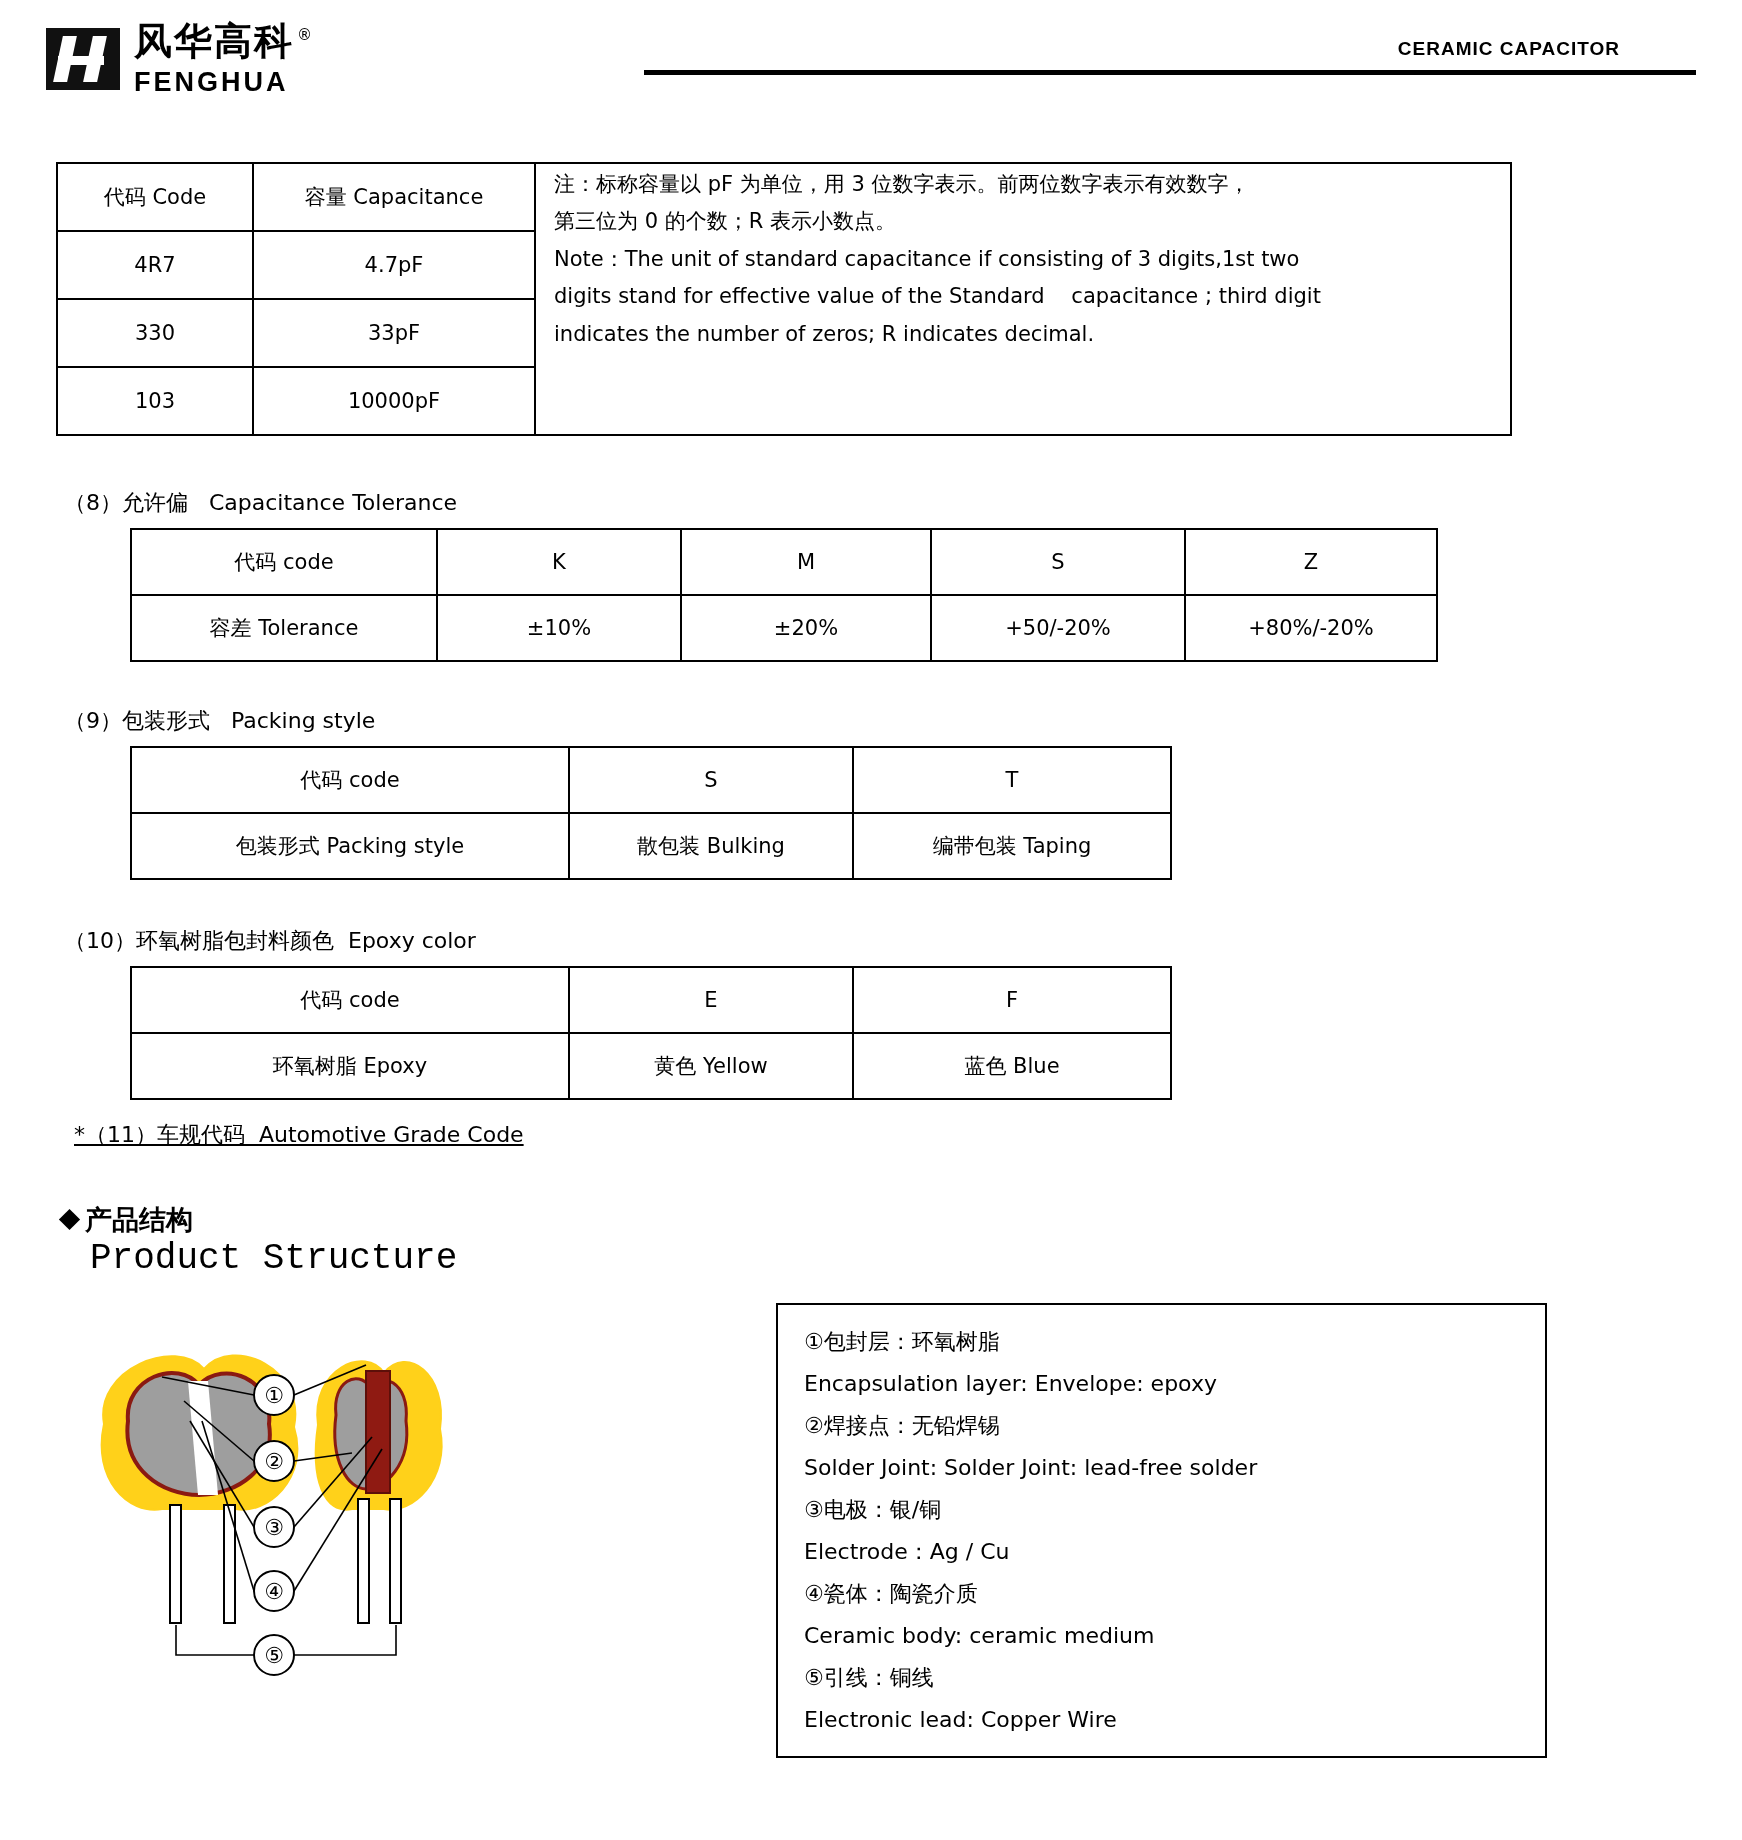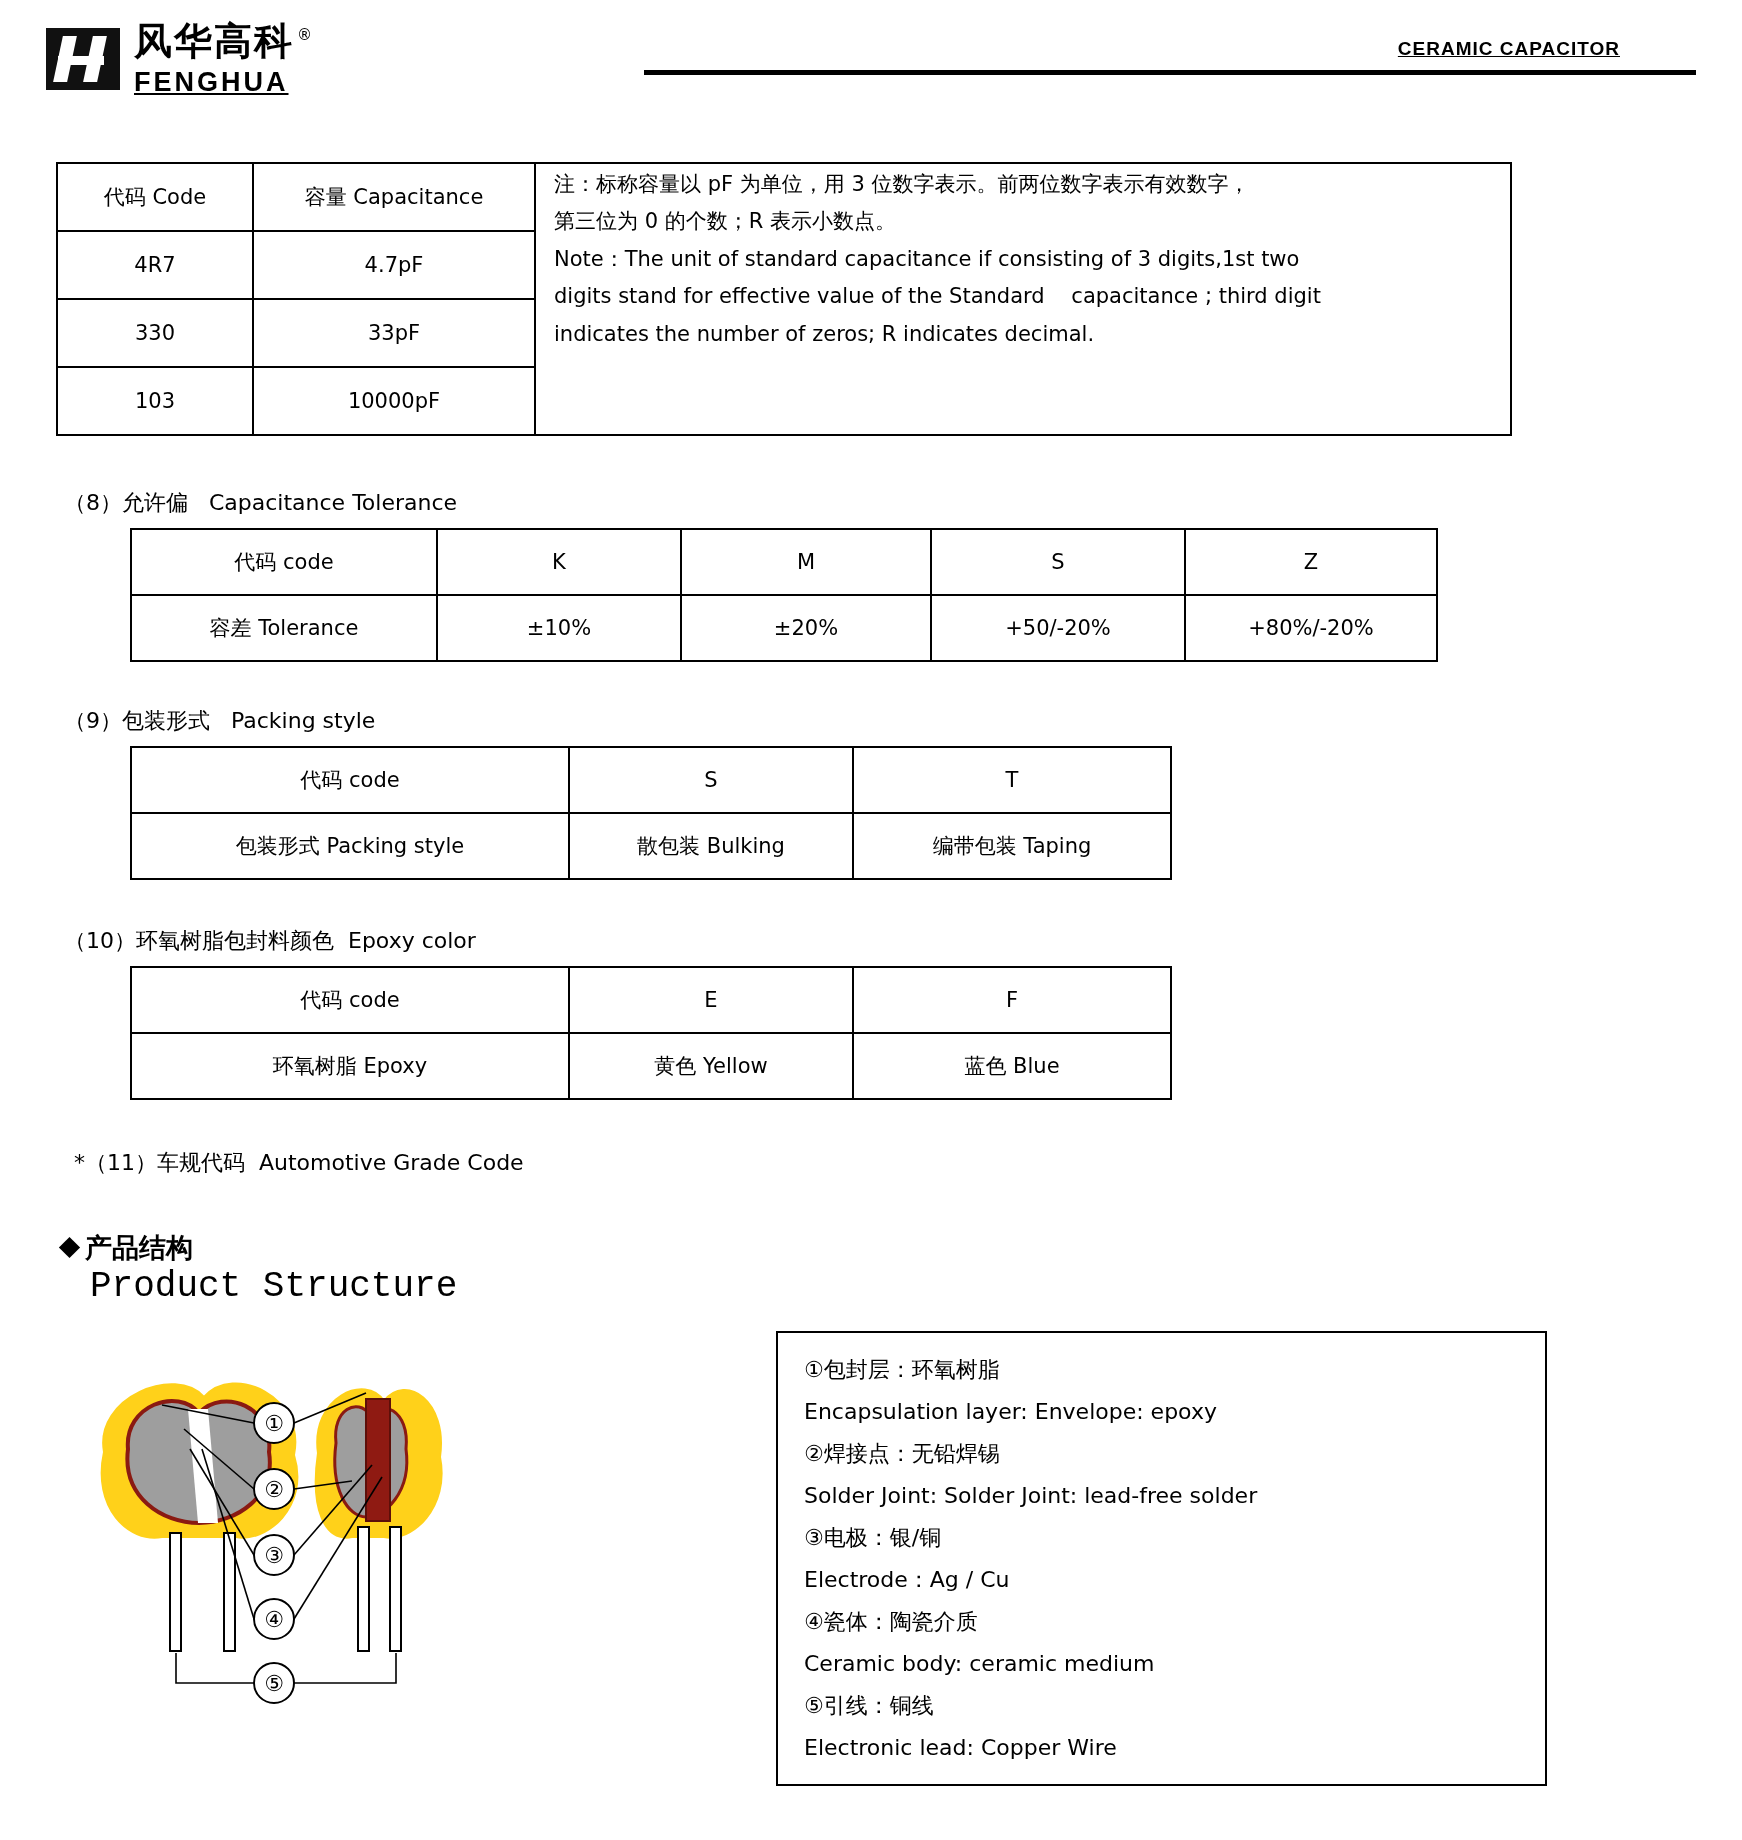--- a/index.html
+++ b/index.html
@@ -17,21 +17,20 @@
     box-sizing:border-box;
     padding:22px 46px 0 46px;
   }
 
   
   .header{
     display:flex;
     align-items:flex-start;
     justify-content:center;
     height:86px;
-    text-decoration:underline;
   }
   .brand{display:flex;align-items:center;gap:14px;}
   .logo-mark{
     width:74px;height:62px;
     background:#111;
     position:relative;
     flex:none;
   }
   .logo-mark:before{
     content:"";
@@ -103,21 +102,21 @@
   .section-title{
     font-size:22px;
     margin:0 0 10px 18px;
     font-family:"DejaVu Sans","Liberation Sans",sans-serif;
     white-space:pre;
   }
   .sec-7{margin-top:54px;}
   .sec-8{margin-top:52px;}
   .sec-9{margin-top:44px;}
   .sec-10{margin-top:46px;}
-  .sec-11{margin-top:48px;margin-left:10px;}
+  .sec-11{margin-top:20px;margin-left:10px;text-decoration:underline;}
 
   table{border-collapse:collapse;}
   td,th{
     border:2px solid #000000;
     font-size:21px;
     font-weight:normal;
     text-align:center;
     font-family:"DejaVu Sans","Liberation Sans",sans-serif;
     padding:10px 6px;
     margin-top:46px;

